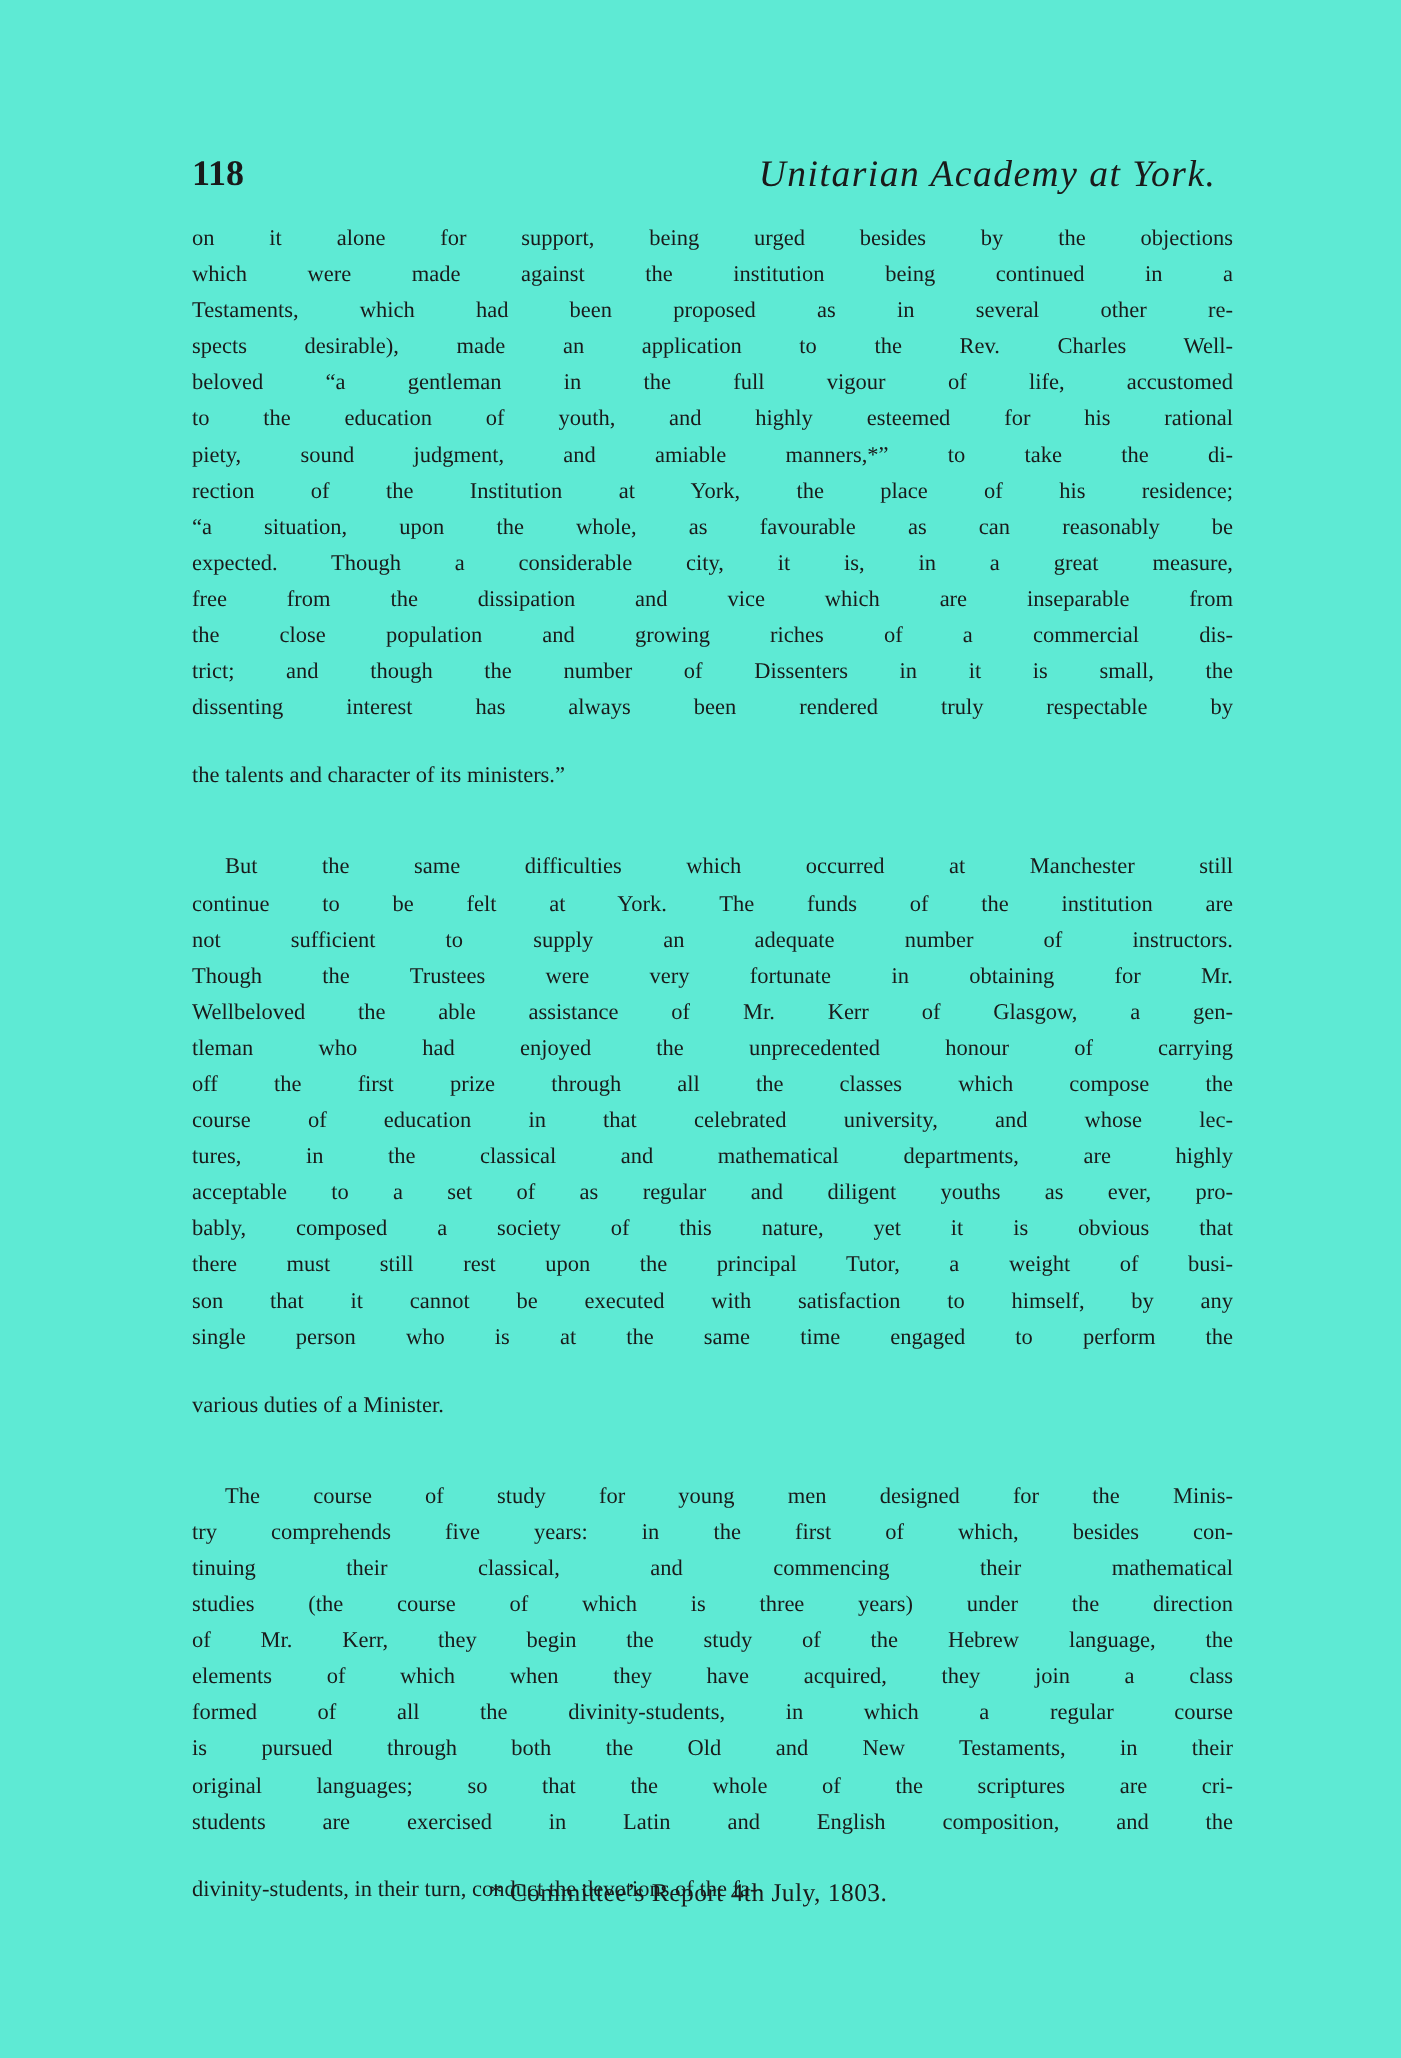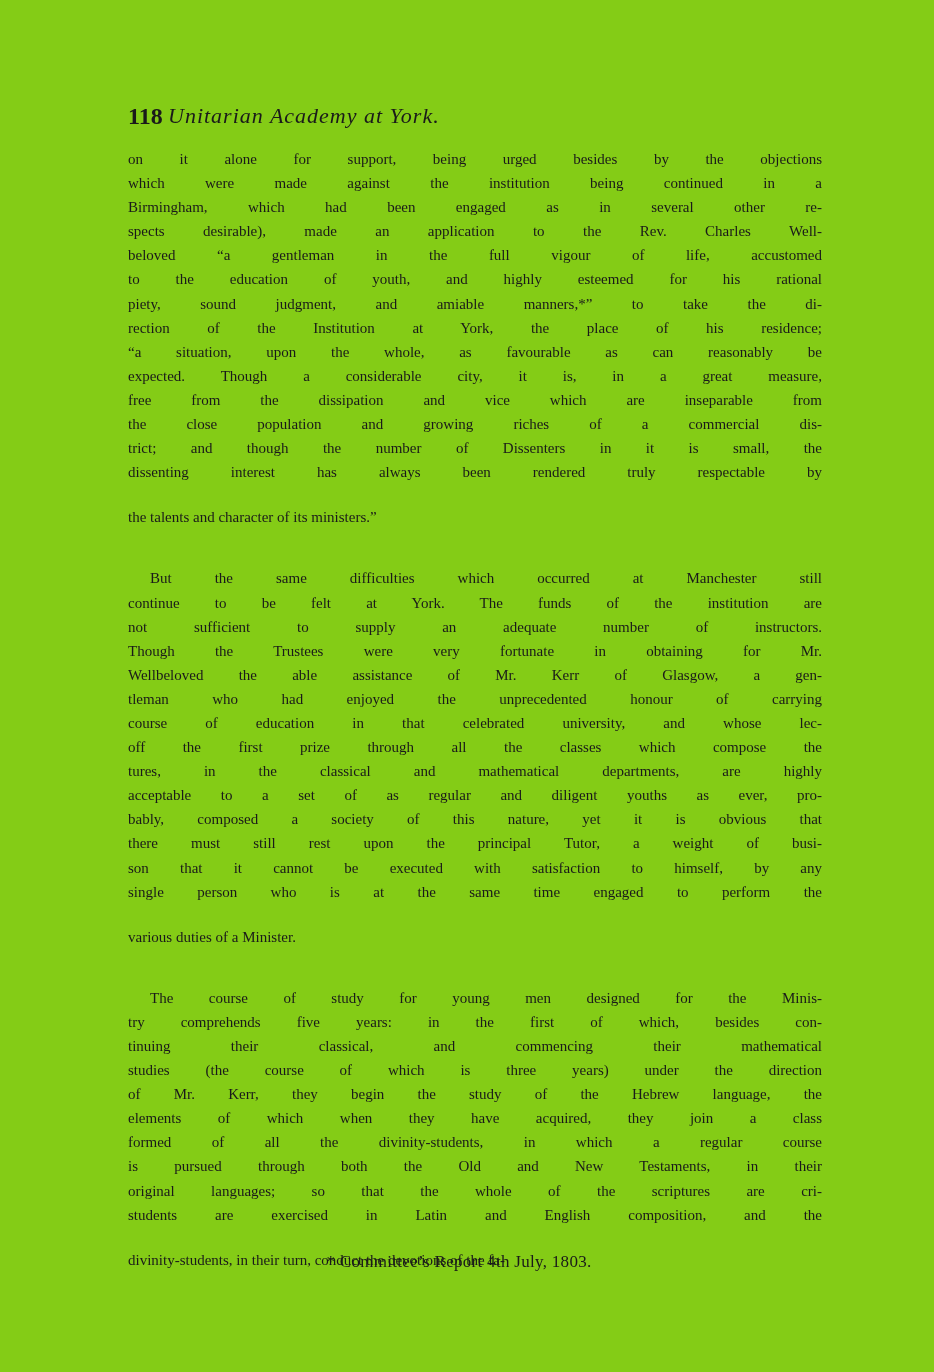--- a/index.html
+++ b/index.html
@@ -1,32 +1,32 @@
 <!DOCTYPE html>
 <html><head>
 <meta charset="utf-8">
 <style>
   html, body { margin: 0; padding: 0; background: #ffffff; }
   body { width: 934px; height: 1372px; position: relative; overflow: hidden; }
   .page {
     position: absolute; left: 0; top: 0; width: 934px; height: 1372px;
-    background: #84cc16; color: #1a1a1a;
+    background: #5eead4; color: #1a1a1a;
     font-family: "Liberation Serif", "DejaVu Serif", serif;
     text-decoration: underline;
   }
   .header {
     position: absolute; top: 103px; left: 128px; width: 694px; height: 34px;
   }
   .page-number {
     position: absolute; left: 0; top: 0;
     font-size: 24px; font-weight: bold; letter-spacing: 0px;
   }
   .running-title {
-    position: absolute; left: 0; right: 11px; top: 0; text-align: left;
-    font-size: 22px; font-style: italic; letter-spacing: 1px;
+    position: absolute; left: 0; right: 11px; top: 0; text-align: right;
+    font-size: 25px; font-style: italic; letter-spacing: 1px;
     padding-left: 40px;
   }
   .body-text {
     position: absolute; top: 147px; left: 128px; width: 694px;
   }
   .line {
     display: block; height: 24.1px; line-height: 24.1px;
     font-size: 15px; white-space: nowrap;
     text-align: justify; text-align-last: justify;
   }
@@ -43,43 +43,43 @@
 <div class="page">
   <div class="header">
     <span class="page-number">118</span>
     <span class="running-title">Unitarian Academy at York.</span>
   </div>
 
   <div class="body-text" id="body-text">
       <div>
         <span class="line">on it alone for support, being urged besides by the objections</span>
         <span class="line">which were made against the institution being continued in a</span>
-        <span class="line">Birmingham, which had been engaged as in several other re-</span>
+        <span class="line">Testaments, which had been proposed as in several other re-</span>
         <span class="line">spects desirable), made an application to the Rev. Charles Well-</span>
         <span class="line">beloved “a gentleman in the full vigour of life, accustomed</span>
         <span class="line">to the education of youth, and highly esteemed for his rational</span>
         <span class="line">piety, sound judgment, and amiable manners,*” to take the di-</span>
         <span class="line">rection of the Institution at York, the place of his residence;</span>
         <span class="line">“a situation, upon the whole, as favourable as can reasonably be</span>
         <span class="line">expected. Though a considerable city, it is, in a great measure,</span>
         <span class="line">free from the dissipation and vice which are inseparable from</span>
         <span class="line">the close population and growing riches of a commercial dis-</span>
         <span class="line">trict; and though the number of Dissenters in it is small, the</span>
         <span class="line">dissenting interest has always been rendered truly respectable by</span>
         <span class="line last">the talents and character of its ministers.”</span>
       </div>
       <div>
         <span class="line indent">But the same difficulties which occurred at Manchester still</span>
         <span class="line">continue to be felt at York. The funds of the institution are</span>
         <span class="line">not sufficient to supply an adequate number of instructors.</span>
         <span class="line">Though the Trustees were very fortunate in obtaining for Mr.</span>
         <span class="line">Wellbeloved the able assistance of Mr. Kerr of Glasgow, a gen-</span>
         <span class="line">tleman who had enjoyed the unprecedented honour of carrying</span>
+        <span class="line">off the first prize through all the classes which compose the</span>
         <span class="line">course of education in that celebrated university, and whose lec-</span>
-        <span class="line">off the first prize through all the classes which compose the</span>
         <span class="line">tures, in the classical and mathematical departments, are highly</span>
         <span class="line">acceptable to a set of as regular and diligent youths as ever, pro-</span>
         <span class="line">bably, composed a society of this nature, yet it is obvious that</span>
         <span class="line">there must still rest upon the principal Tutor, a weight of busi-</span>
         <span class="line">son that it cannot be executed with satisfaction to himself, by any</span>
         <span class="line">single person who is at the same time engaged to perform the</span>
         <span class="line last">various duties of a Minister.</span>
       </div>
       <div>
         <span class="line indent">The course of study for young men designed for the Minis-</span>

